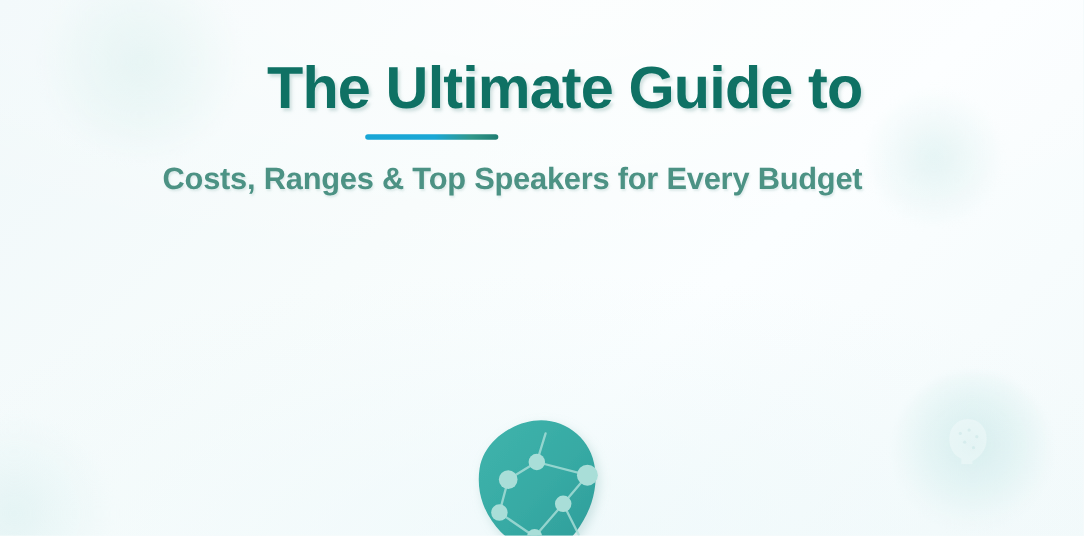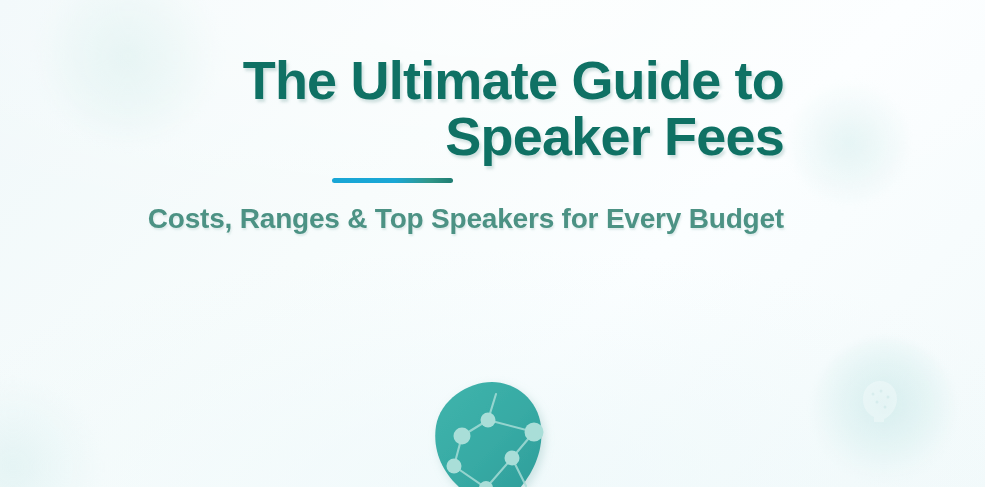--- a/index.html
+++ b/index.html
@@ -154,21 +154,20 @@
     <circle cx="24" cy="13" r="1.5" fill="#cfe8e8"></circle>
     <circle cx="31" cy="19" r="1.5" fill="#cfe8e8"></circle>
     <circle cx="20" cy="24" r="1.5" fill="#cfe8e8"></circle>
     <circle cx="28" cy="29" r="1.5" fill="#cfe8e8"></circle>
   </svg>
 
   <div class="hero-copy">
 
     <h1 class="headline">
       <span class="hl-line">The Ultimate Guide to</span>
-      <span class="hl-line">Speaker Fees</span>
     </h1>
 
     <div class="accent-rule"></div>
 
     <p class="subheadline">Costs, Ranges &amp; Top Speakers for Every Budget</p>
   </div>
 
   <div class="brain-figure">
     <svg width="136" height="120" viewBox="0 0 136 120">
       <defs>

